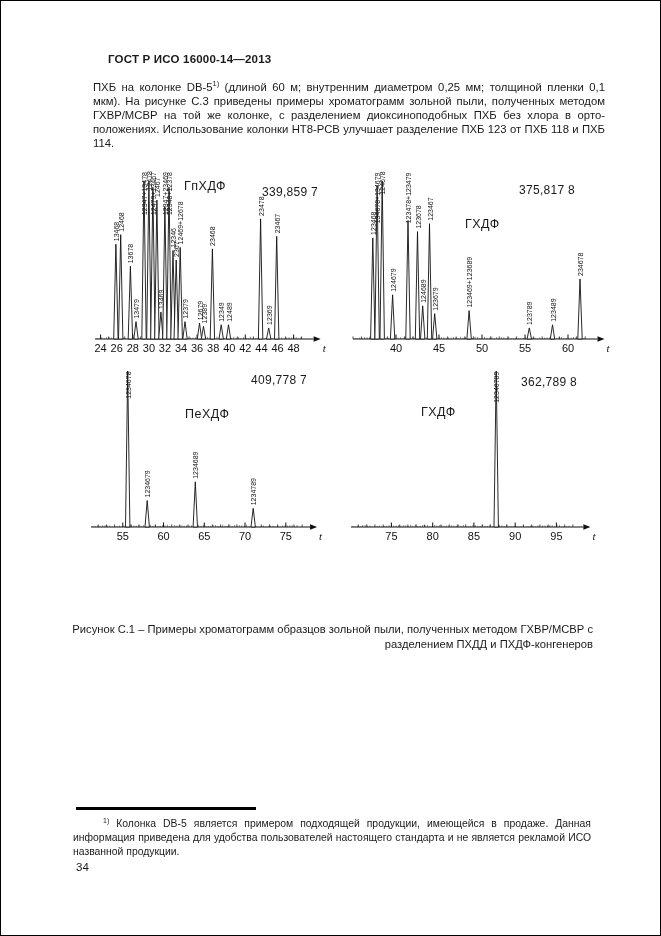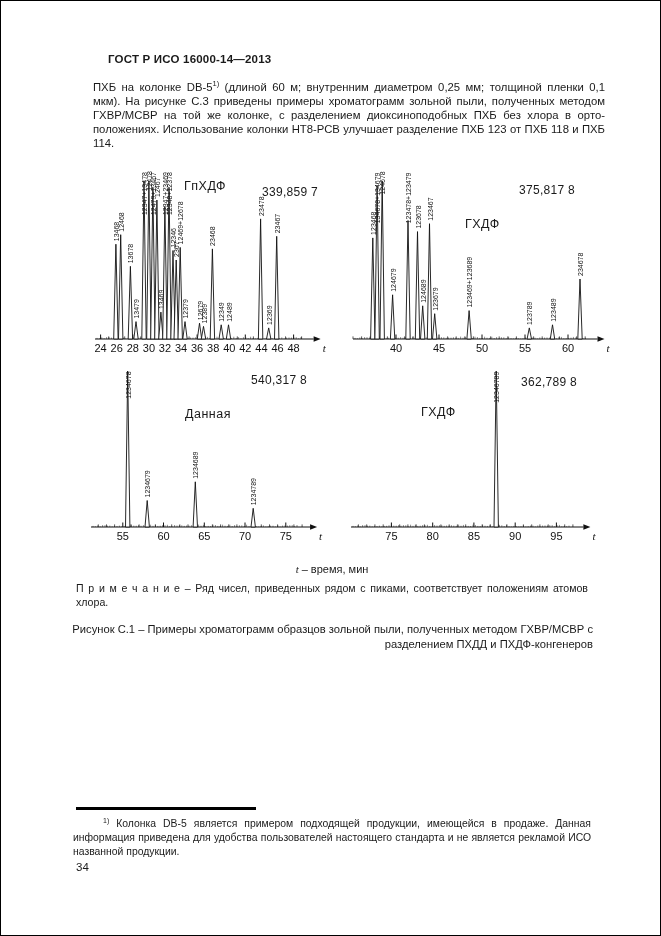--- a/index.html
+++ b/index.html
@@ -516,22 +516,22 @@
           <text x="234.085" y="175" font-size="11" font-style="italic" fill="#111" font-family="Liberation Serif, serif">t</text>
           <path d="M 40.5 162 L 42.7 6.0 L 44.9 162 Z" fill="#fff" stroke="#111" stroke-width="0.9"></path>
           <text transform="translate(45.7,33.7) rotate(-90)" font-size="7" fill="#111" font-family="Liberation Sans, sans-serif">1234678</text>
           <path d="M 60.0 162 L 62.2 135.5 L 64.4 162 Z" fill="#fff" stroke="#111" stroke-width="0.9"></path>
           <text transform="translate(65.2,132.5) rotate(-90)" font-size="7" fill="#111" font-family="Liberation Sans, sans-serif">1234679</text>
           <path d="M 108.1 162 L 110.3 116.8 L 112.5 162 Z" fill="#fff" stroke="#111" stroke-width="0.9"></path>
           <text transform="translate(113.3,113.8) rotate(-90)" font-size="7" fill="#111" font-family="Liberation Sans, sans-serif">1234689</text>
           <path d="M 166.0 162 L 168.2 143.3 L 170.4 162 Z" fill="#fff" stroke="#111" stroke-width="0.9"></path>
           <text transform="translate(171.2,140.3) rotate(-90)" font-size="7" fill="#111" font-family="Liberation Sans, sans-serif">1234789</text>
         </svg>
-      <div class="chart-title">Данная</div>
-      <div class="chart-mz">540,317 8</div>
+      <div class="chart-title">ПеХДФ</div>
+      <div class="chart-mz">409,778 7</div>
     </div>
     <div class="chart" id="chart3">
       <svg width="270" height="200" viewBox="0 0 270 200">
           <line x1="8.0" y1="162" x2="8.0" y2="160.9" stroke="#2a2a2a" stroke-width="0.55"></line>
           <line x1="10.4" y1="162" x2="10.4" y2="161.3" stroke="#2a2a2a" stroke-width="0.55"></line>
           <line x1="12.8" y1="162" x2="12.8" y2="160.4" stroke="#2a2a2a" stroke-width="0.55"></line>
           <line x1="15.2" y1="162" x2="15.2" y2="161.3" stroke="#2a2a2a" stroke-width="0.55"></line>
           <line x1="17.6" y1="162" x2="17.6" y2="160.1" stroke="#2a2a2a" stroke-width="0.55"></line>
           <line x1="20.0" y1="162" x2="20.0" y2="160.1" stroke="#2a2a2a" stroke-width="0.55"></line>
           <line x1="22.4" y1="162" x2="22.4" y2="160.6" stroke="#2a2a2a" stroke-width="0.55"></line>
@@ -655,23 +655,21 @@
           <text x="211.4" y="175" font-size="11" fill="#111" text-anchor="middle" font-family="Liberation Sans, sans-serif">95</text>
           <text x="247.40000000000003" y="175" font-size="11" font-style="italic" fill="#111" font-family="Liberation Serif, serif">t</text>
           <path d="M 149.0 162 L 151.2 6.0 L 153.4 162 Z" fill="#fff" stroke="#111" stroke-width="0.9"></path>
           <text transform="translate(154.2,37.8) rotate(-90)" font-size="7" fill="#111" font-family="Liberation Sans, sans-serif">12346789</text>
         </svg>
       <div class="chart-title">ГХДФ</div>
       <div class="chart-mz">362,789 8</div>
     </div>
   </div>
 
-  <div class="t-legend"><i>t</i><span>– время, мин</span></div>
-
-  <div class="note"><span>П р и м е ч а н и е</span><span> – Ряд чисел, приведенных рядом с пиками, соответствует положениям атомов хлора.</span></div>
+
 
   <div class="caption">Рисунок С.1 – Примеры хроматограмм образцов зольной пыли, полученных методом ГХВР/МСВР с разделением ПХДД и ПХДФ-конгенеров</div>
 
   <div class="footrule"></div>
 
   <div class="footnote"><sup>1)</sup><span> Колонка DB-5 является примером подходящей продукции, имеющейся в продаже. Данная информация приведена для удобства пользователей настоящего стандарта и не является рекламой ИСО названной продукции.</span></div>
 
   <div class="pagenum">34</div>
 
 </div>

